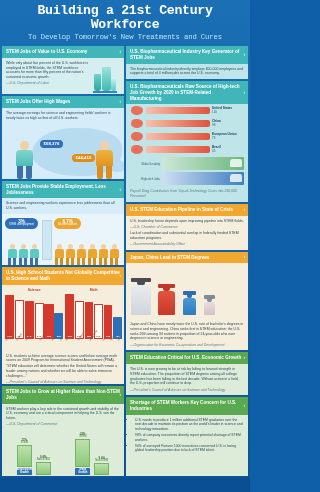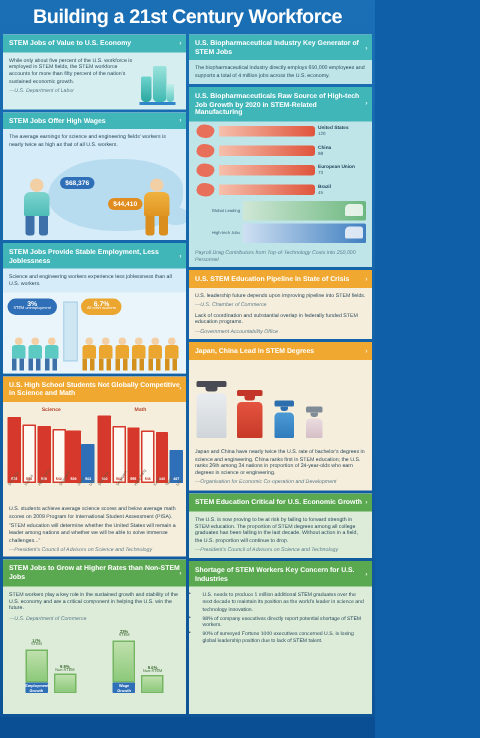--- a/index.html
+++ b/index.html
@@ -10,21 +10,21 @@
     overflow: hidden;
   }
   .poster {
     position: relative;
     width: 250px; height: 492px;
     background: linear-gradient(#1a6fb5, #0d5396);
     display: flex; flex-direction: column;
   }
 
   
-  .hdr { padding: 4px 6px 5px; text-align: center; flex: 0 0 auto; }
+  .hdr { padding: 4px 6px 5px; text-align: center; flex: 0 0 auto; font-family: Liberation Mono, monospace; }
   .hdr h1 {
     color: #ffffff; font-size: 13.2px; font-weight: bold;
     letter-spacing: -.3px; line-height: 1.05;
   }
   .hdr h2 {
     color: #bfe3f7; font-size: 7.2px; font-weight: normal;
     margin-top: 1.5px; letter-spacing: -.1px;
   }
 
   
@@ -198,20 +198,21 @@
   
   .ftr { flex: 0 0 14px; background: #0a4f93; }
 </style>
 </head>
 <body>
 
 <div class="poster">
 
   <div class="hdr">
     <h1>Building a 21st Century Workforce</h1>
+    <h2>To Develop Tomorrow's New Treatments and Cures</h2>
   </div>
 
   <div class="cols">
 
     <div class="col">
 
       <div class="panel p-teal">
         <div class="bar bar-teal">
           <span>STEM Jobs of Value to U.S. Economy</span>
           <span class="chev">›</span>

